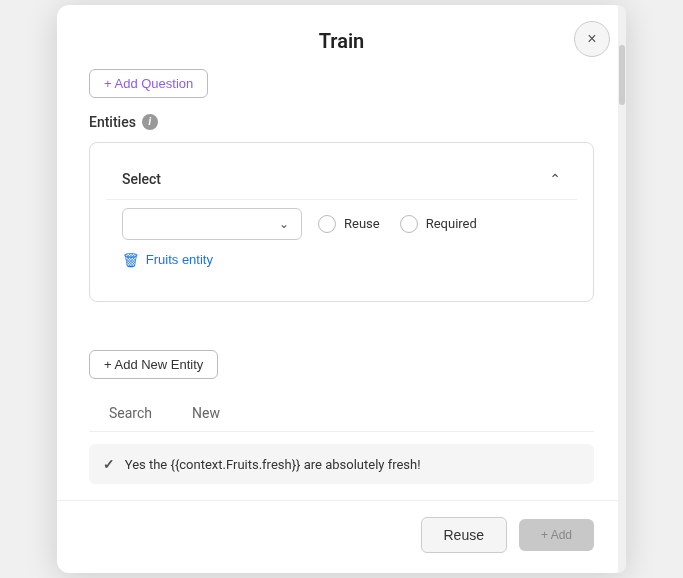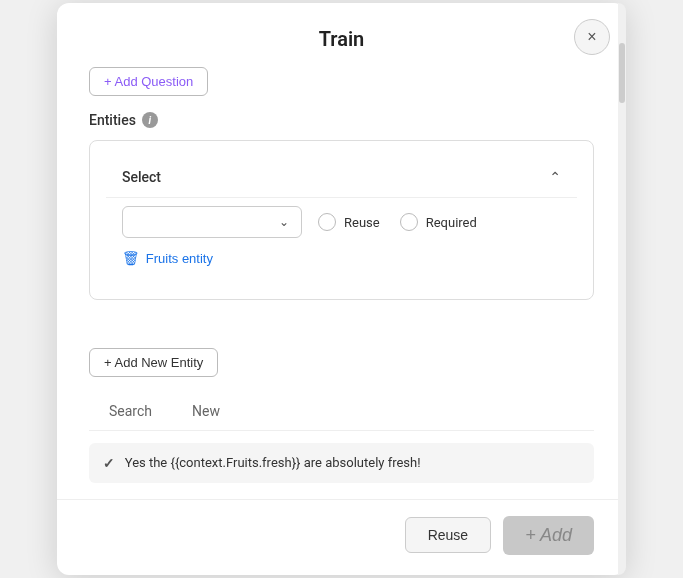--- a/index.html
+++ b/index.html
@@ -249,27 +249,26 @@
       background: #f5f5f5;
       font-size: 14px;
       color: #333;
       cursor: pointer;
     }
     .add-btn {
       padding: 9px 22px;
       border: none;
       border-radius: 6px;
       background: #c8c8c8;
-      font-size: 18px;
+      font-size: 12px;
       color: #888;
       cursor: not-allowed;
       display: flex;
       align-items: center;
       gap: 6px;
-      font-style: italic;
     }
     .scrollbar-track {
       position: absolute;
       right: 0;
       top: 0;
       bottom: 0;
       width: 8px;
       background: #f0f0f0;
       border-radius: 0 12px 12px 0;
     }

